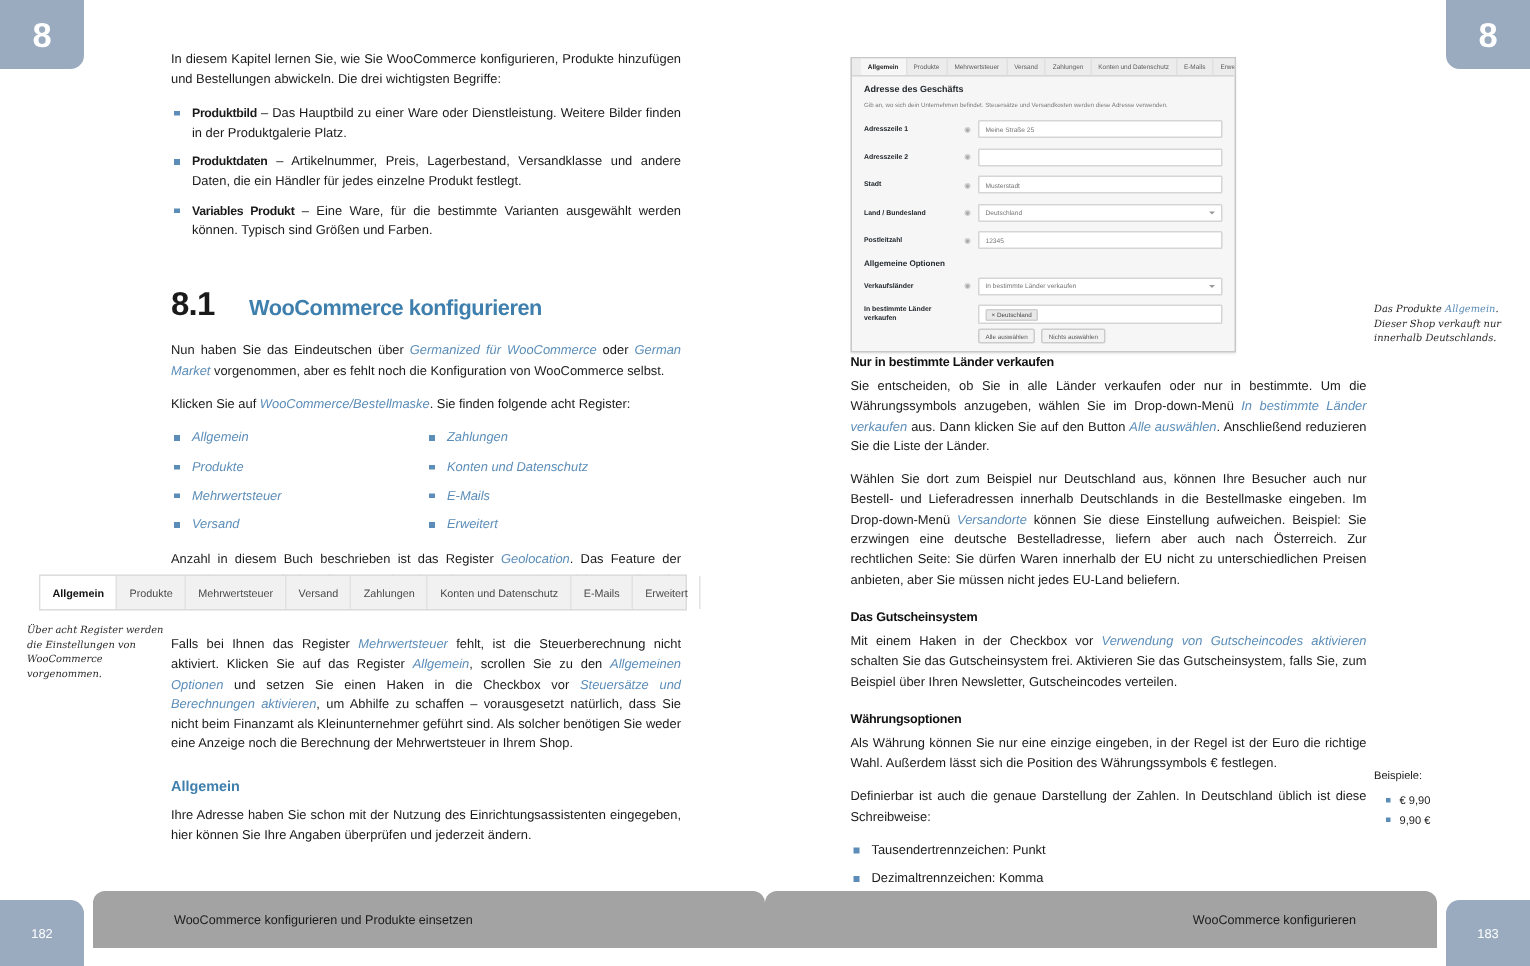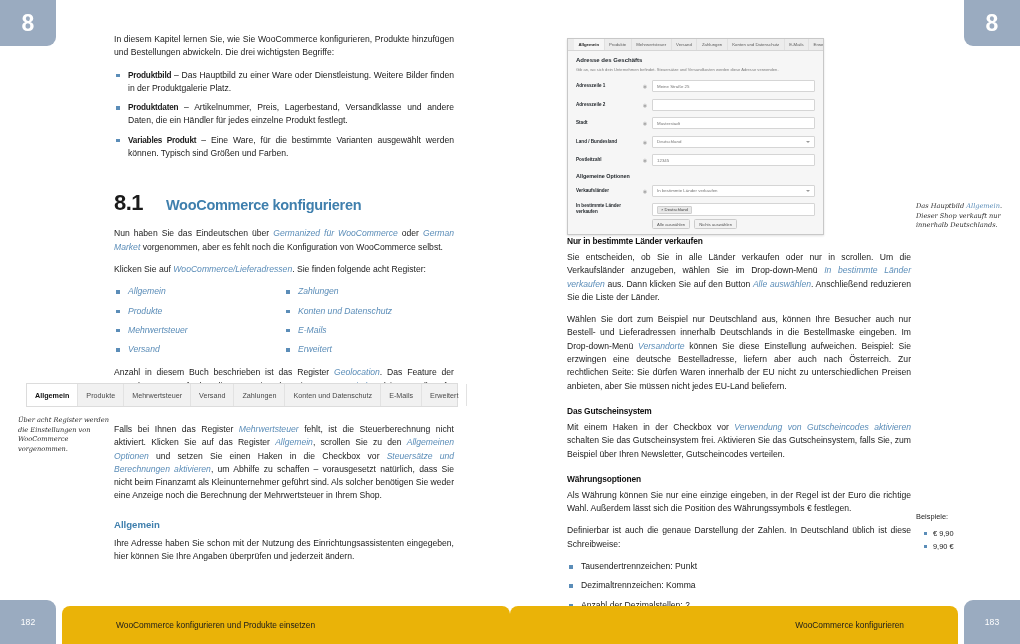--- a/index.html
+++ b/index.html
@@ -326,23 +326,23 @@
     padding: 1.5px 4px;
   }
   .fctrl.tall {
     height: 11px;
     align-items: center;
   }
 
   
   .footer-bar {
     position: absolute;
-    bottom: 0;
+    bottom: 12px;
     height: 38px;
-    background: #eab308;
+    background: #a3a3a3;
     display: flex;
     align-items: center;
   }
   .footer-bar.left {
     left: 62px;
     right: 510px;
     border-top-left-radius: 8px;
     border-top-right-radius: 8px;
     padding-left: 54px;
   }
@@ -400,21 +400,21 @@
       </li>
     </ul>
 
     <div class="sec-head">
       <span class="sec-num">8.1</span>
       <span class="sec-title">WooCommerce konfigurieren</span>
     </div>
 
     <p class="body"><span>Nun haben Sie das Eindeutschen über </span><span class="em">Germanized für WooCommerce</span><span> oder </span><span class="em">German Market</span><span> vorgenommen, aber es fehlt noch die Konfiguration von WooCommerce selbst.</span></p>
 
-    <p class="body"><span>Klicken Sie auf </span><span class="em">WooCommerce/Lieferadressen</span><span>. Sie finden folgende acht Register:</span></p>
+    <p class="body"><span>Klicken Sie auf </span><span class="em">WooCommerce/Bestellmaske</span><span>. Sie finden folgende acht Register:</span></p>
 
     <div class="reg-cols">
       <ul class="bullets">
         <li><span class="em">Allgemein</span></li>
         <li><span class="em">Produkte</span></li>
         <li><span class="em">Mehrwertsteuer</span></li>
         <li><span class="em">Versand</span></li>
       </ul>
       <ul class="bullets">
         <li><span class="em">Zahlungen</span></li>
@@ -516,25 +516,25 @@
           </div>
           <div class="mini-btns">
             <div class="mini-btn">Alle auswählen</div>
             <div class="mini-btn">Nichts auswählen</div>
           </div>
         </div>
       </div>
     </div>
   </div>
 
-  <div class="margin-note right-note" style="left:406px; top:202px;"><span>Das Hauptbild </span><span class="em">Allgemein</span><span>. Dieser Shop verkauft nur innerhalb Deutschlands.</span></div>
+  <div class="margin-note right-note" style="left:406px; top:202px;"><span>Das Produkte </span><span class="em">Allgemein</span><span>. Dieser Shop verkauft nur innerhalb Deutschlands.</span></div>
 
   <div style="position:absolute; left:57px; top:236px; width:344px;">
     <div class="run-head" style="margin-top:0;">Nur in bestimmte Länder verkaufen</div>
-    <p class="body"><span>Sie entscheiden, ob Sie in alle Länder verkaufen oder nur in scrollen. Um die Verkaufsländer anzugeben, wählen Sie im Drop-down-Menü </span><span class="em">In bestimmte Länder verkaufen</span><span> aus. Dann klicken Sie auf den Button </span><span class="em">Alle auswählen</span><span>. Anschließend reduzieren Sie die Liste der Länder.</span></p>
+    <p class="body"><span>Sie entscheiden, ob Sie in alle Länder verkaufen oder nur in bestimmte. Um die Währungssymbols anzugeben, wählen Sie im Drop-down-Menü </span><span class="em">In bestimmte Länder verkaufen</span><span> aus. Dann klicken Sie auf den Button </span><span class="em">Alle auswählen</span><span>. Anschließend reduzieren Sie die Liste der Länder.</span></p>
 
     <p class="body"><span>Wählen Sie dort zum Beispiel nur Deutschland aus, können Ihre Besucher auch nur Bestell- und Lieferadressen innerhalb Deutschlands in die Bestellmaske eingeben. Im Drop-down-Menü </span><span class="em">Versandorte</span><span> können Sie diese Einstellung aufweichen. Beispiel: Sie erzwingen eine deutsche Bestelladresse, liefern aber auch nach Österreich. Zur rechtlichen Seite: Sie dürfen Waren innerhalb der EU nicht zu unterschiedlichen Preisen anbieten, aber Sie müssen nicht jedes EU-Land beliefern.</span></p>
 
     <div class="run-head">Das Gutscheinsystem</div>
     <p class="body"><span>Mit einem Haken in der Checkbox vor </span><span class="em">Verwendung von Gutscheincodes aktivieren</span><span> schalten Sie das Gutscheinsystem frei. Aktivieren Sie das Gutscheinsystem, falls Sie, zum Beispiel über Ihren Newsletter, Gutscheincodes verteilen.</span></p>
 
     <div class="run-head">Währungsoptionen</div>
     <p class="body">Als Währung können Sie nur eine einzige eingeben, in der Regel ist der Euro die richtige Wahl. Außerdem lässt sich die Position des Währungssymbols € festlegen.</p>
 
     <p class="body">Definierbar ist auch die genaue Darstellung der Zahlen. In Deutschland üblich ist diese Schreibweise:</p>

